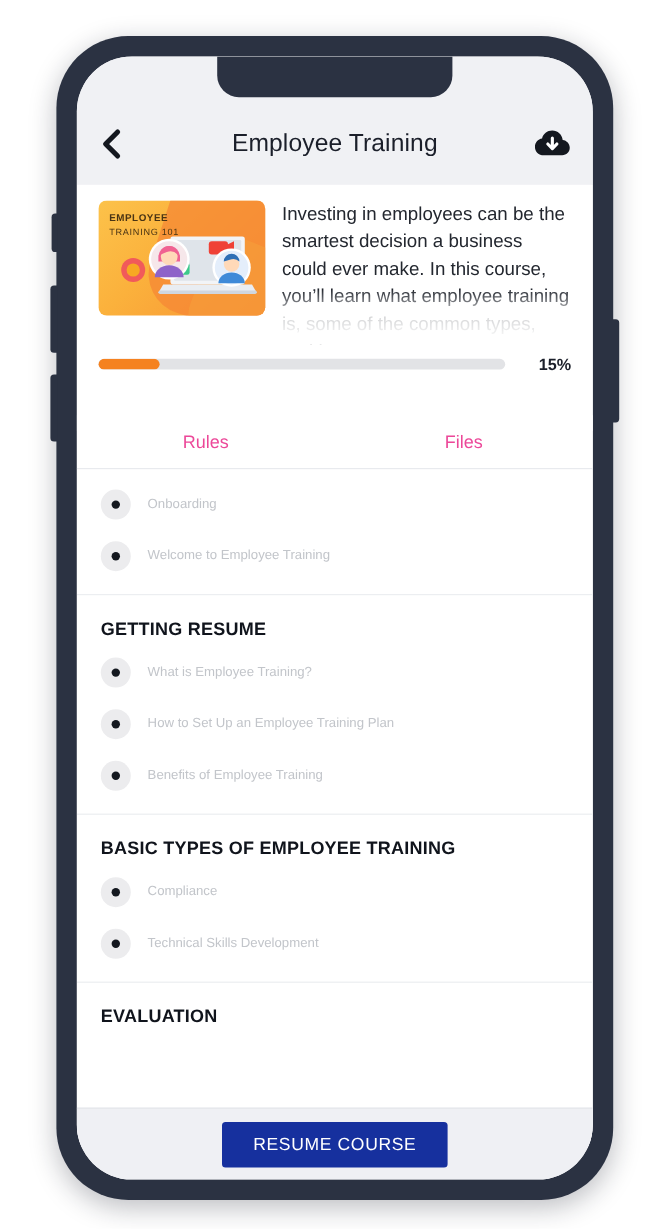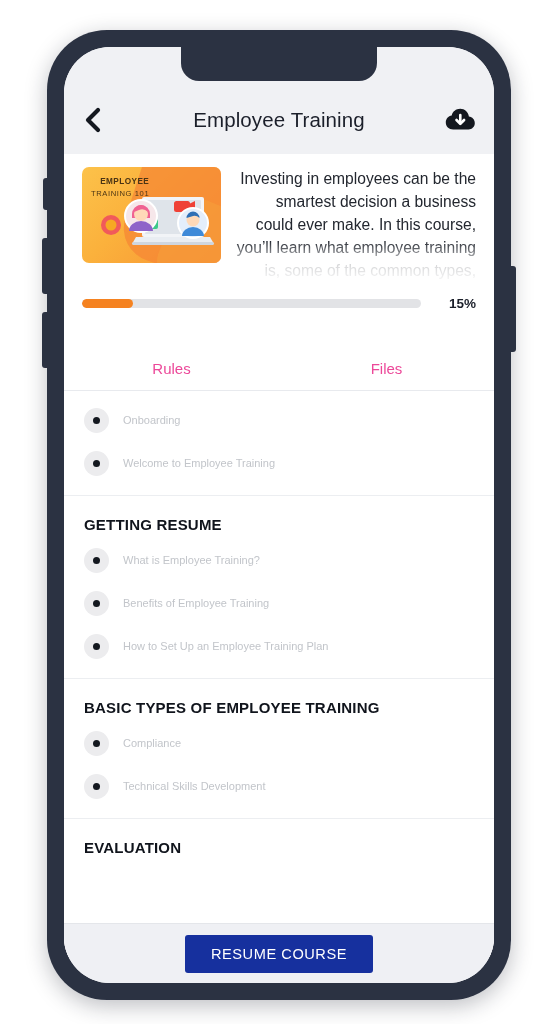--- a/index.html
+++ b/index.html
@@ -154,21 +154,20 @@
     background: #ffffff;
     padding: 13px 18px 0 18px;
     z-index: 15;
   }
 
   .summary-row {
     display: flex;
     gap: 14px;
     height: 120px;
     overflow: hidden;
-    text-align: right;
   }
 
   .thumb {
     position: relative;
     flex: 0 0 auto;
     width: 139px;
     height: 96px;
     border-radius: 7px;
     overflow: hidden;
     background: linear-gradient(135deg, #fcc24a 0%, #fbb13c 42%, #f79334 100%);
@@ -487,27 +486,27 @@
             <div class="item">
               <div class="bullet">
                 <i></i>
               </div>
               <div class="item-label">What is Employee Training?</div>
             </div>
             <div class="item">
               <div class="bullet">
                 <i></i>
               </div>
+              <div class="item-label">How to Set Up an Employee Training Plan</div>
+            </div>
+            <div class="item">
+              <div class="bullet">
+                <i></i>
+              </div>
               <div class="item-label">Benefits of Employee Training</div>
-            </div>
-            <div class="item">
-              <div class="bullet">
-                <i></i>
-              </div>
-              <div class="item-label">How to Set Up an Employee Training Plan</div>
             </div>
           </div>
           <div class="group">
             <div class="group-title">BASIC TYPES OF EMPLOYEE TRAINING</div>
             <div class="item">
               <div class="bullet">
                 <i></i>
               </div>
               <div class="item-label">Compliance</div>
             </div>

